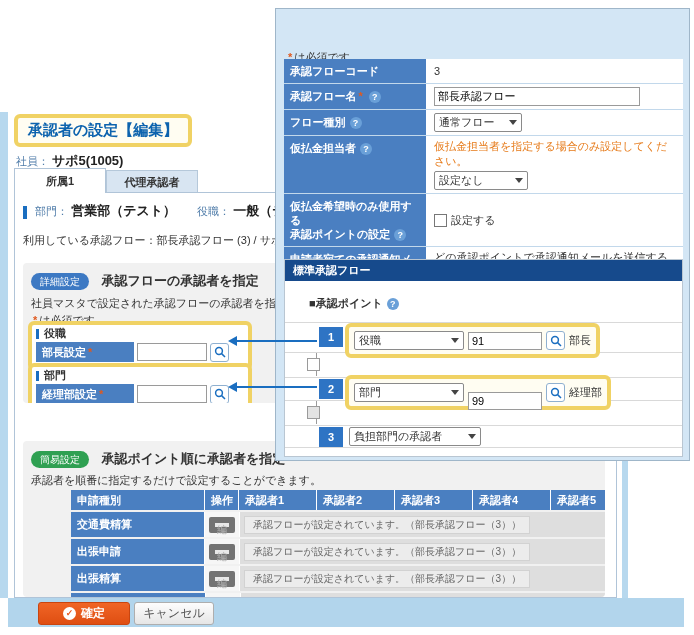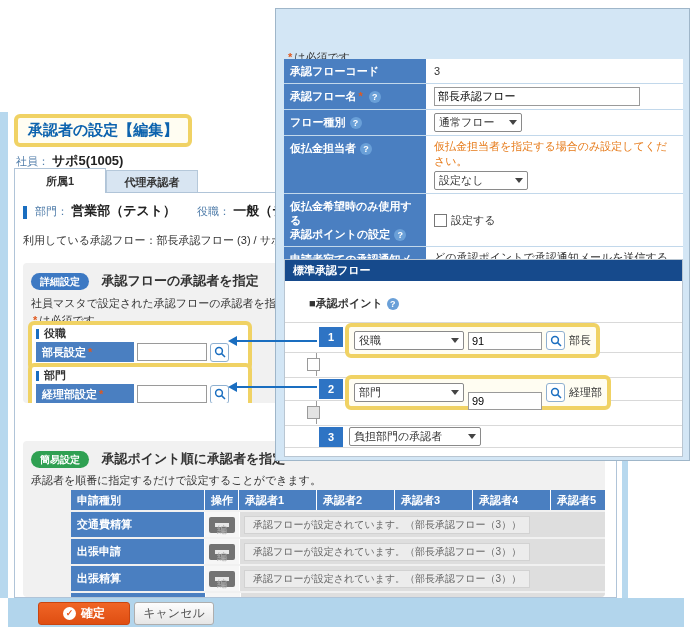--- a/index.html
+++ b/index.html
@@ -41,21 +41,21 @@
               border:1px solid #b0c4d8;border-bottom:none;z-index:3;}
   .tab.idle{left:98px;top:58px;width:92px;height:23px;line-height:22px;background:#d8e5f2;border:1px solid #b5c8da;}
   .tabbox{left:6px;top:80px;width:601px;height:404px;border:1px solid #b0c4d8;background:#fff;}
   .deptline{left:8px;top:9px;font-size:11px;color:#4f7ca9;white-space:nowrap;}
   .deptline b{font-size:13px;color:#222;margin-right:18px;}
   .flowline{left:8px;top:40px;font-size:11px;color:#333;width:585px;white-space:nowrap;overflow:hidden;}
   .graybox{left:8px;width:582px;background:#f1f1f1;border-radius:4px;overflow:hidden;}
   .gb1{top:70px;height:140px;}
   .gb2{top:248px;height:156px;}
   .badge{display:inline-block;height:17px;line-height:17px;border-radius:9px;color:#fff;font-size:10px;
-         font-weight:bold;padding:0 9px;}
+         font-weight:normal;padding:0 9px;}
   .badge.blue{background:#3d79c3;}
   .badge.green{background:#2fa052;}
   .sectitle{font-size:13px;font-weight:bold;color:#333;margin-left:8px;vertical-align:middle;}
   .secdesc{font-size:11px;color:#333;}
   .lybox{left:5px;width:208px;height:38px;padding:2px 4px;background:#fff;}
   .lyhead{font-size:11px;font-weight:bold;color:#333;line-height:13px;}
   .lyhead .bluebar{height:10px;width:3px;}
   .lyrow{display:flex;align-items:center;margin-top:2px;gap:3px;}
   .lcell{width:98px;height:20px;line-height:20px;background:#4a7fc1;color:#fff;font-size:11px;font-weight:bold;
          padding-left:6px;box-sizing:border-box;}

